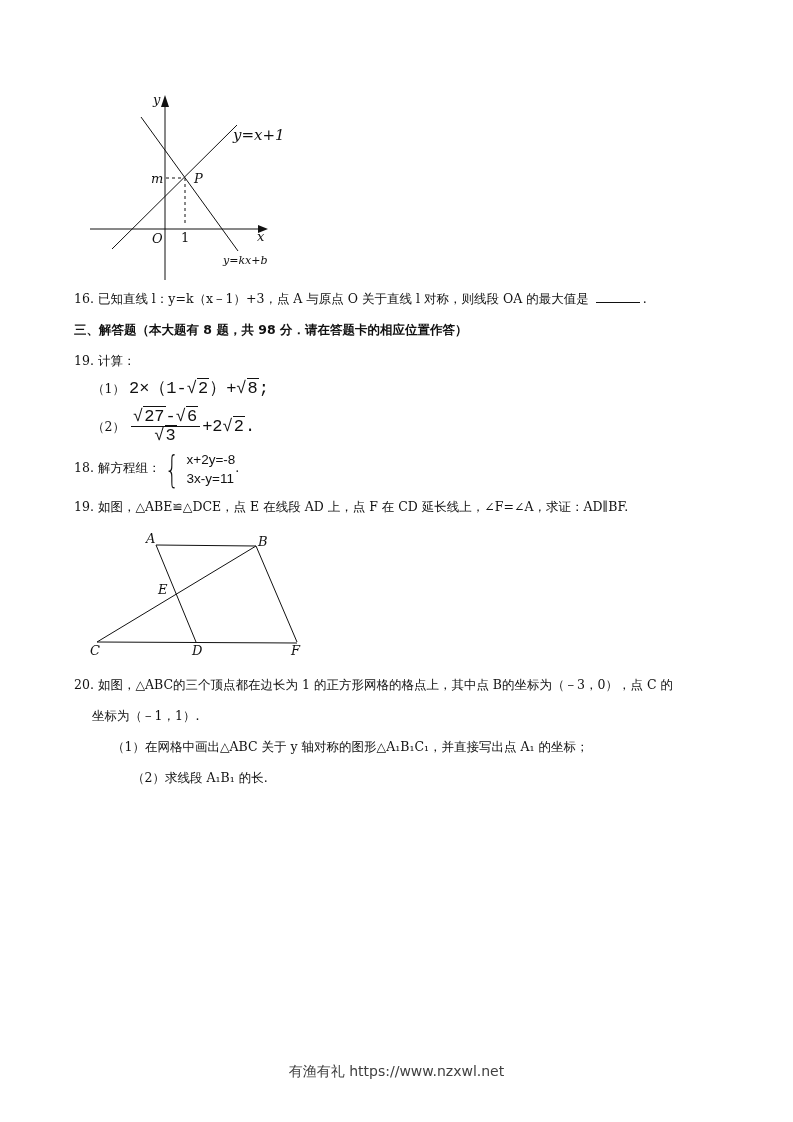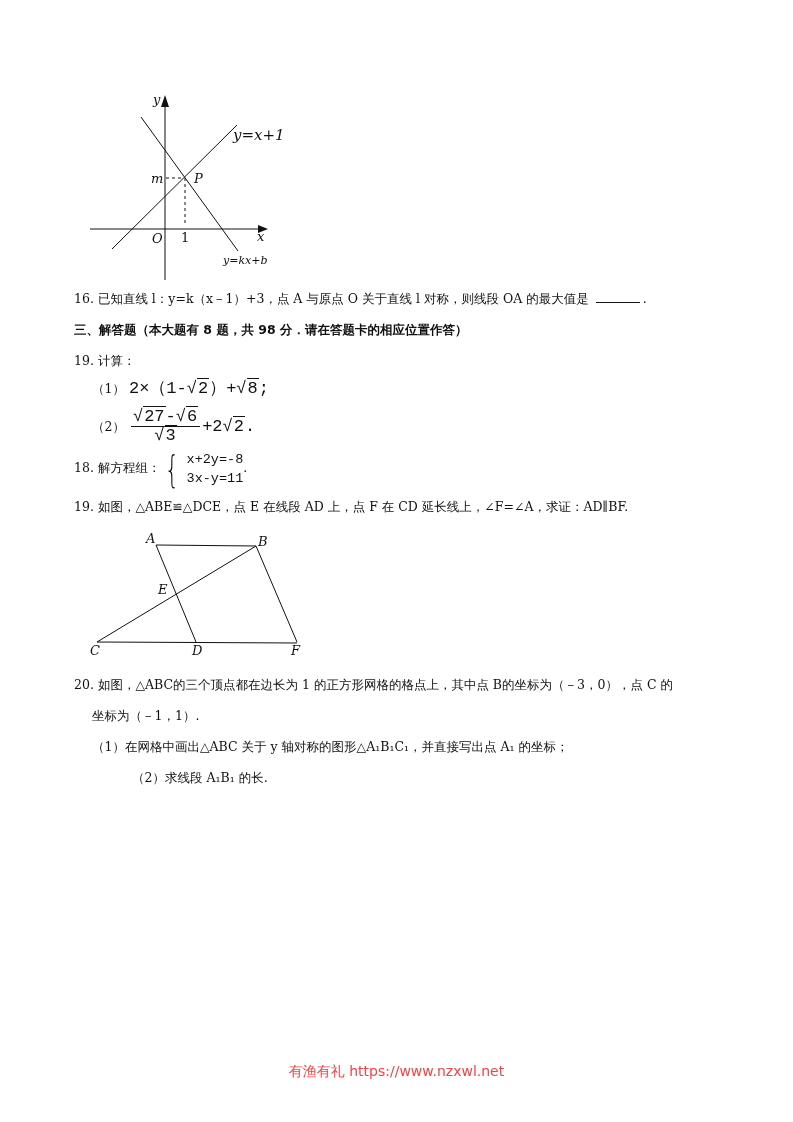--- a/index.html
+++ b/index.html
@@ -11,23 +11,23 @@
   .it { font-style:italic; }
   .bold { font-weight:bold; font-family:"DejaVu Sans", "Liberation Sans", sans-serif; }
   .blank { display:inline-block; width:44px; border-bottom:1px solid #111; height:12px; vertical-align:baseline; margin:0 3px; }
   .math { font-family:Liberation Mono, monospace; font-size:17px; }
   .frac { display:inline-block; vertical-align:middle; text-align:center; margin:0 2px; }
   .frac .num { display:block; border-bottom:1px solid #111; padding:0 2px; line-height:18px; }
   .frac .den { display:block; line-height:18px; }
   .sqrt { border-top:1px solid #111; padding:0 1px; }
   .brace-wrap { display:inline-flex; align-items:center; vertical-align:middle; }
   .brace { font-size:38px; line-height:38px; font-weight:100; margin-right:2px; font-family:"DejaVu Sans", sans-serif; transform:scaleX(0.6); }
-  .eqs { display:inline-block; font-family:Liberation Mono, monospace; font-size:13.5px; line-height:19px; }
+  .eqs { display:inline-block; font-family:Liberation Sans, sans-serif; font-size:13.5px; line-height:19px; }
   .footer { position:absolute; top:1063px; left:0; width:793px; text-align:center;
-            font-family:"DejaVu Sans", "Liberation Sans", sans-serif; font-size:14px; color:#ef4444; }
+            font-family:"DejaVu Sans", "Liberation Sans", sans-serif; font-size:14px; color:#404040; }
 </style>
 </head>
 <body>
 
 <svg class="abs" style="left:80px; top:85px;" width="220" height="200" viewBox="0 0 220 200">
 
   <line x1="10" y1="144" x2="185" y2="144" stroke="#111" stroke-width="1"></line>
   <polygon points="188,144 178,140 178,148" fill="#111"></polygon>
   <line x1="85" y1="195" x2="85" y2="14" stroke="#111" stroke-width="1"></line>
   <polygon points="85,10 81,22 89,22" fill="#111"></polygon>
@@ -102,16 +102,16 @@
 <div class="abs it" style="left:158px; top:582px; font-size:13px;">E</div>
 <div class="abs it" style="left:90px; top:643px; font-size:13px;">C</div>
 <div class="abs it" style="left:192px; top:643px; font-size:13px;">D</div>
 <div class="abs it" style="left:291px; top:643px; font-size:13px;">F</div>
 
 <div class="line" style="top:676px;">
   <span>20.</span>
   <span>如图，△ABC的三个顶点都在边长为 1 的正方形网格的格点上，其中点 B的坐标为（－3，0），点 C 的</span>
 </div>
 <div class="sub" style="top:707px;">坐标为（－1，1）.</div>
-<div class="sub" style="top:738px;">（1）在网格中画出△ABC 关于 y 轴对称的图形△A₁B₁C₁，并直接写出点 A₁ 的坐标；</div>
+<div class="sub" style="top:738px;margin-left:20px;">（1）在网格中画出△ABC 关于 y 轴对称的图形△A₁B₁C₁，并直接写出点 A₁ 的坐标；</div>
 <div class="sub" style="top:769px;margin-left:40px;">（2）求线段 A₁B₁ 的长.</div>
 
 <div class="footer">有渔有礼 https://www.nzxwl.net</div>
 
 </body></html>

